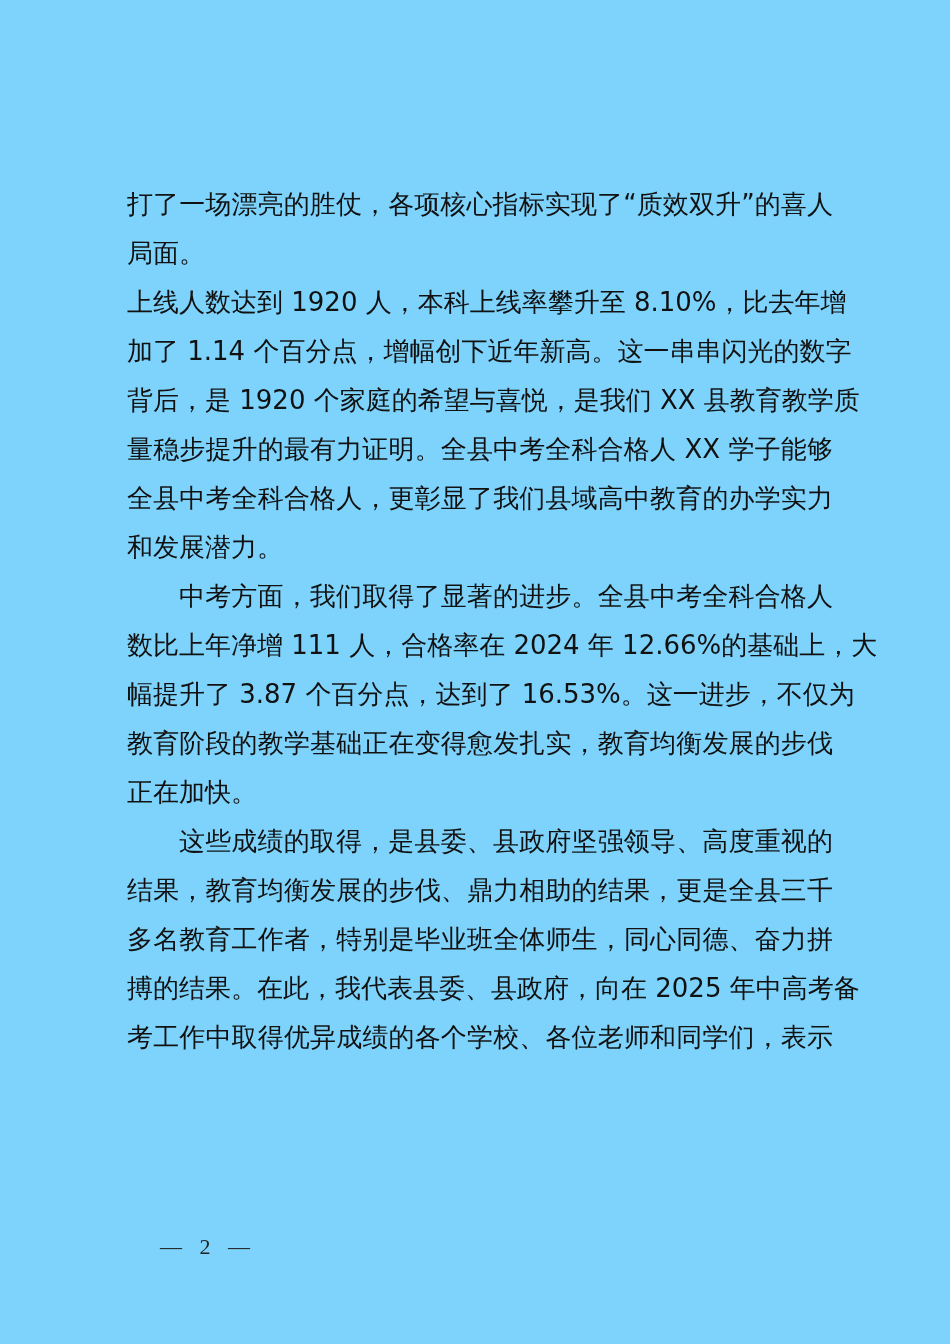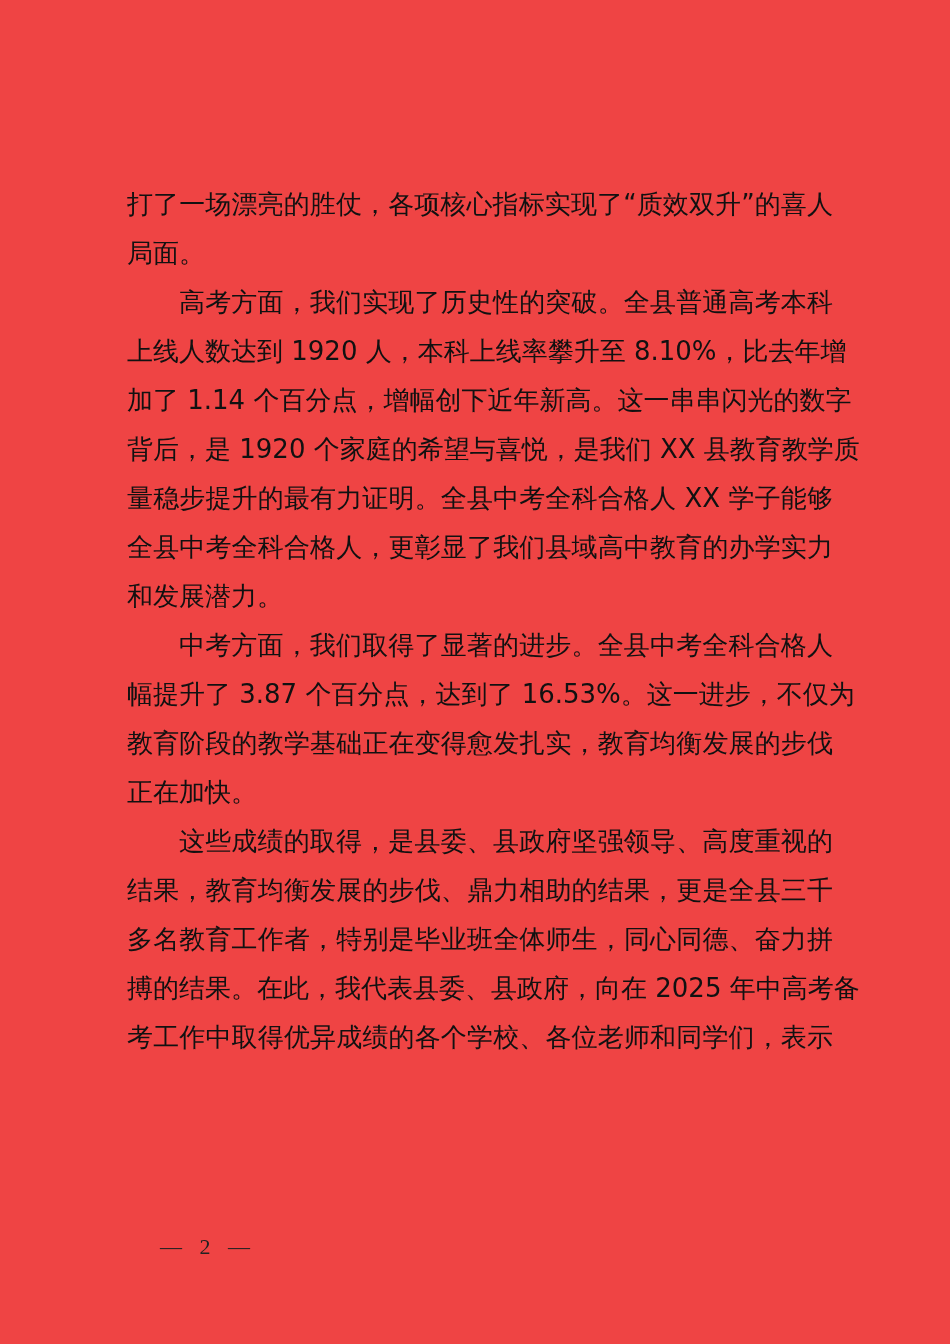--- a/index.html
+++ b/index.html
@@ -14,21 +14,21 @@
       overflow: hidden;
       font-family: "DejaVu Sans", "Liberation Sans", sans-serif;
       color: #111111;
     }
     .page {
       position: absolute;
       left: 0;
       top: 0;
       width: 950px;
       height: 1344px;
-      background: #ef4444;
+      background: #7dd3fc;
     }
     .body-text {
       position: absolute;
       left: 127px;
       top: 180px;
       width: 706px;
     }
     .line {
       height: 49px;
       line-height: 49px;
@@ -57,29 +57,29 @@
   </style>
 </head>
 <body>
 
 <div class="page">
   <div class="body-text">
 
     <div class="line">打了一场漂亮的胜仗，各项核心指标实现了“质效双升”的喜人</div>
     <div class="line last">局面。</div>
 
-    <div class="line indent">高考方面，我们实现了历史性的突破。全县普通高考本科</div>
     <div class="line">上线人数达到 1920 人，本科上线率攀升至 8.10%，比去年增</div>
     <div class="line">加了 1.14 个百分点，增幅创下近年新高。这一串串闪光的数字</div>
     <div class="line">背后，是 1920 个家庭的希望与喜悦，是我们 XX 县教育教学质</div>
     <div class="line">量稳步提升的最有力证明。全县中考全科合格人 XX 学子能够</div>
     <div class="line">全县中考全科合格人，更彰显了我们县域高中教育的办学实力</div>
     <div class="line last">和发展潜力。</div>
 
     <div class="line indent">中考方面，我们取得了显著的进步。全县中考全科合格人</div>
+    <div class="line">数比上年净增 111 人，合格率在 2024 年 12.66%的基础上，大</div>
     <div class="line">幅提升了 3.87 个百分点，达到了 16.53%。这一进步，不仅为</div>
     <div class="line">教育阶段的教学基础正在变得愈发扎实，教育均衡发展的步伐</div>
     <div class="line last">正在加快。</div>
 
     <div class="line indent">这些成绩的取得，是县委、县政府坚强领导、高度重视的</div>
     <div class="line">结果，教育均衡发展的步伐、鼎力相助的结果，更是全县三千</div>
     <div class="line">多名教育工作者，特别是毕业班全体师生，同心同德、奋力拼</div>
     <div class="line">搏的结果。在此，我代表县委、县政府，向在 2025 年中高考备</div>
     <div class="line">考工作中取得优异成绩的各个学校、各位老师和同学们，表示</div>
 

